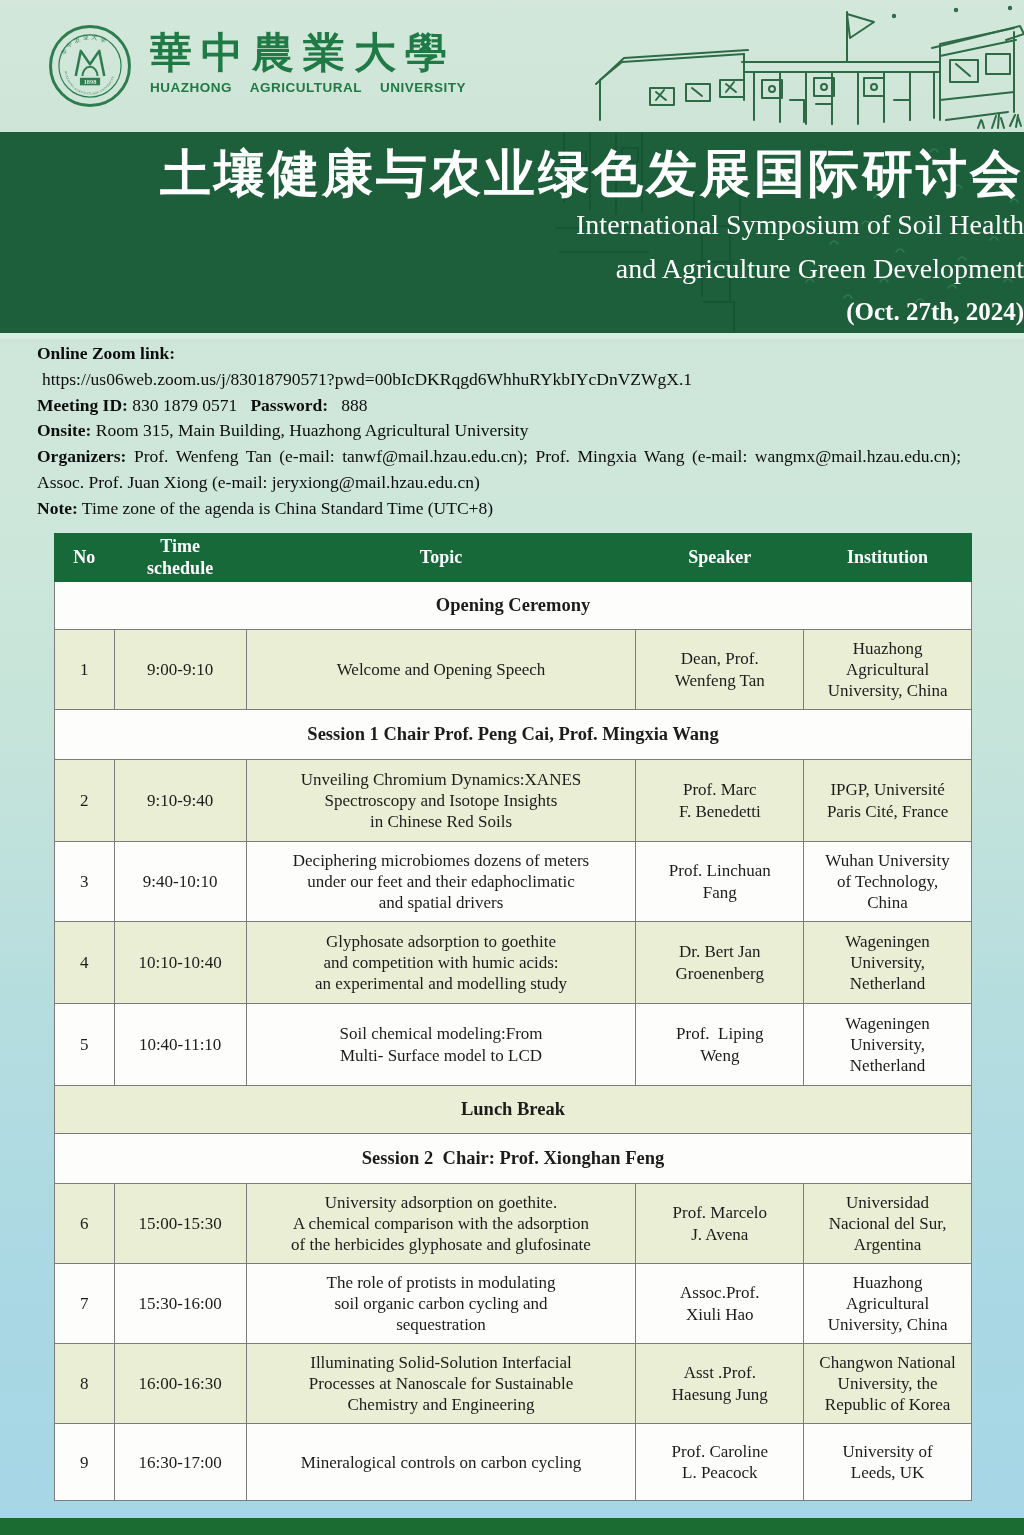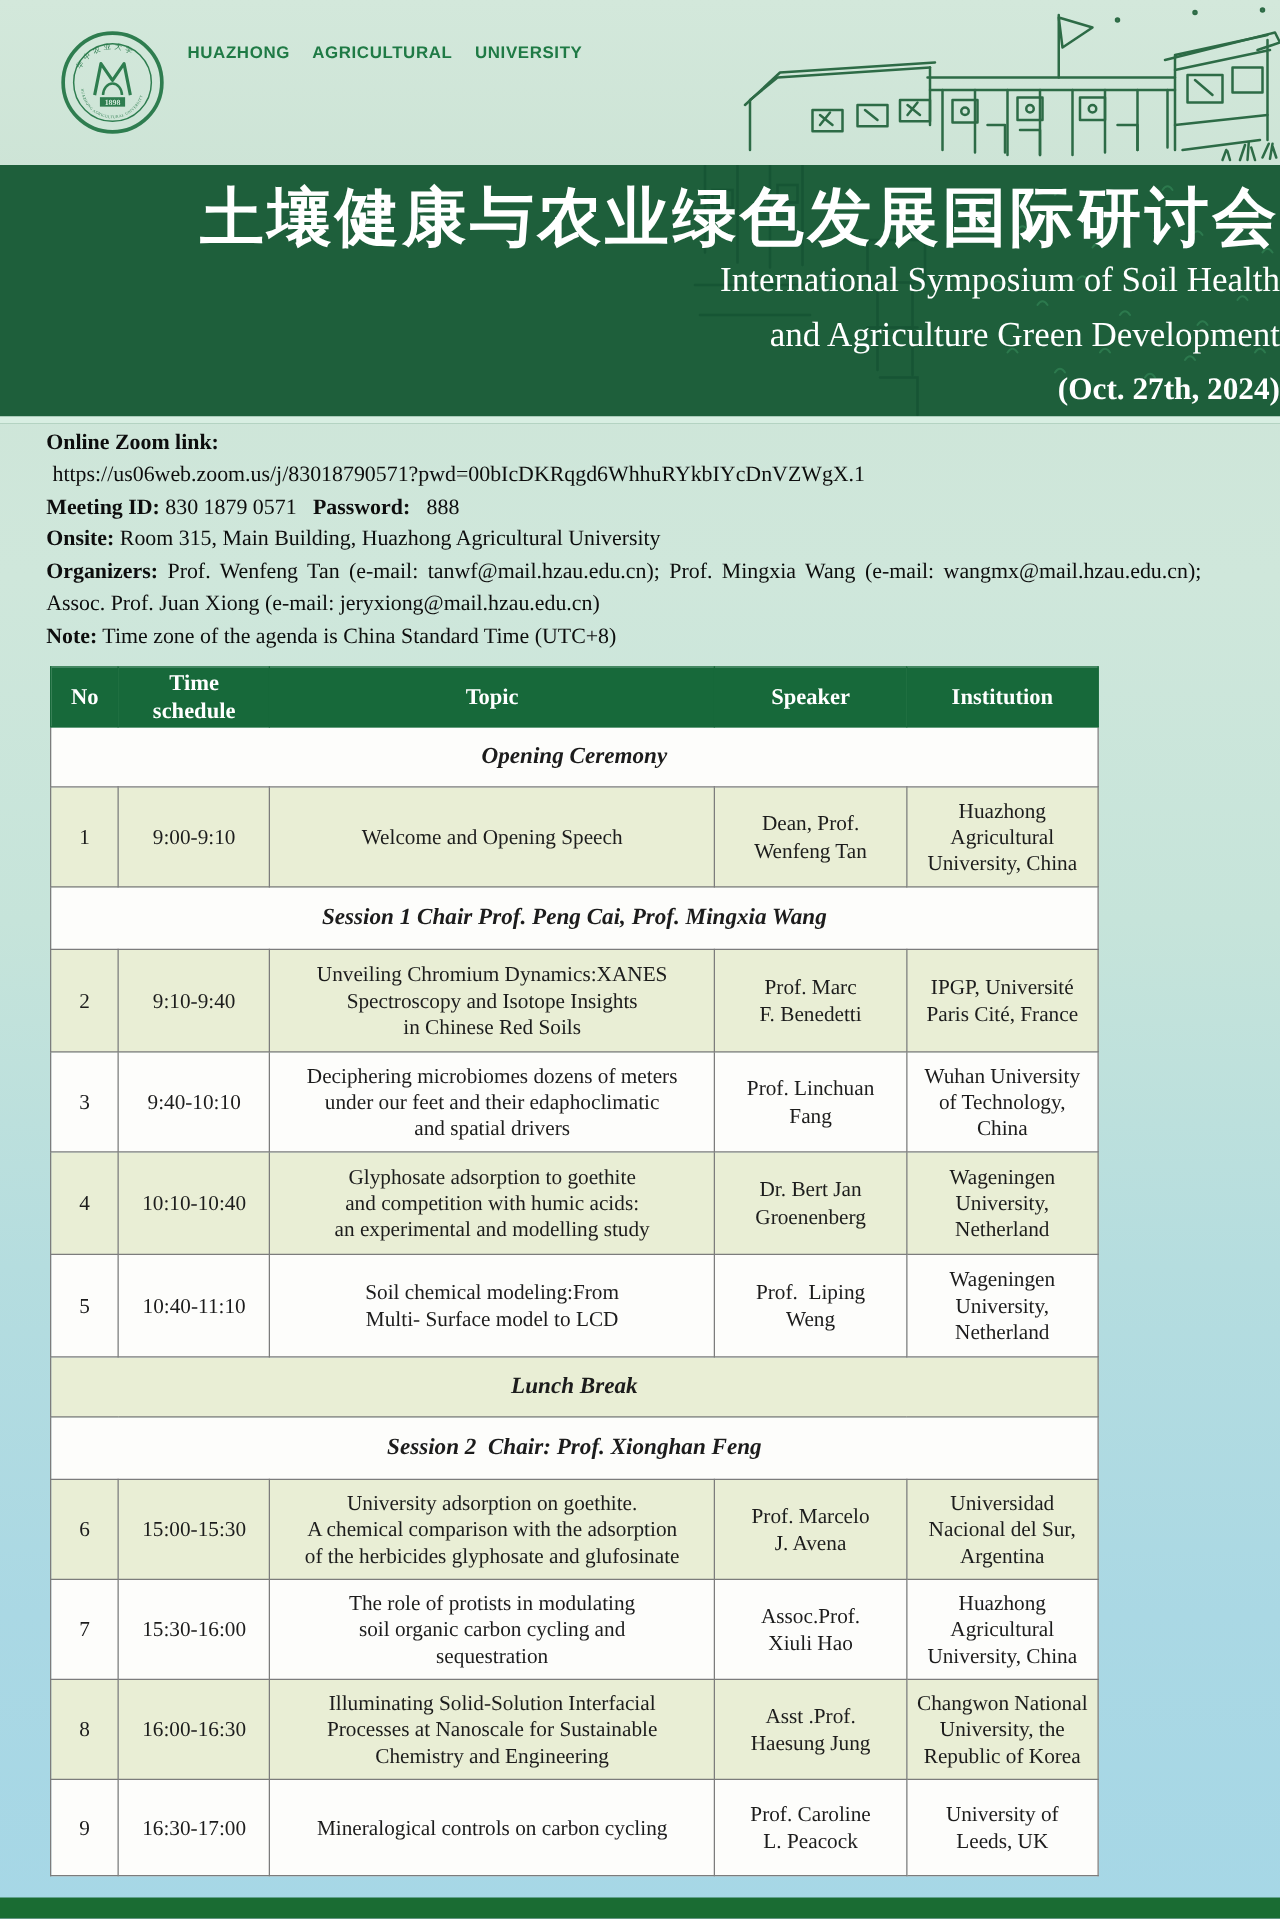--- a/index.html
+++ b/index.html
@@ -26,27 +26,27 @@
              letter-spacing:3px;font-family:"Liberation Sans","DejaVu Sans",sans-serif;line-height:58px;}
   .banner-en{position:relative;font-size:28px;color:#ffffff;line-height:44px;}
   .banner-date{position:relative;margin-top:7px;font-size:25px;font-weight:bold;color:#ffffff;}
   
   .info{position:absolute;left:37px;top:341px;width:924px;font-size:17.5px;line-height:25.8px;color:#0d0d0d;}
   .info p{margin:0;white-space:pre-wrap;}
   .info p.just{text-align:justify;white-space:normal;}
   .info b{font-weight:bold;}
   .info .url-line{padding-left:5px;}
   
-  .agenda{position:absolute;left:40px;top:533px;width:839px;border-collapse:collapse;table-layout:fixed;padding-left:12px;}
+  .agenda{position:absolute;left:54px;top:533px;width:918px;border-collapse:collapse;table-layout:fixed;padding-left:12px;}
   .agenda td{border:1px solid #7c7c7c;text-align:center;vertical-align:middle;font-size:17px;
              line-height:1.25;white-space:pre-wrap;padding:2px 6px;color:#1c1c1c;background:#fdfdfb;}
   .agenda th{background:#17693a;color:#ffffff;font-size:18px;font-weight:bold;vertical-align:middle;
              border:1px solid #17693a;white-space:pre-wrap;line-height:1.2;padding:2px 4px;}
   .agenda th + th{border-left:1px solid rgba(255,255,255,.55);}
-  .agenda tr.section td{font-weight:bold;font-size:18.5px;font-style:italic;}
+  .agenda tr.section td{font-weight:bold;font-size:18.5px;}
   .agenda tr.green td{background:#e9eed5;}
   .h45{height:45px}.h48{height:48px}.h50{height:50px}.h77{height:77px}.h80{height:80px}.h82{height:82px}
   
   .footer-bar{position:absolute;left:0;bottom:0;width:100%;height:17px;background:#1a6c33;}
 </style>
 </head>
 <body>
 
 <div class="poster">
 
@@ -96,20 +96,21 @@
         <circle cx="50" cy="50" r="47" fill="none" stroke="#2e7d4f" stroke-width="3.5"></circle>
         <circle cx="50" cy="50" r="37" fill="none" stroke="#2e7d4f" stroke-width="1.4"></circle>
         <text font-size="7" fill="#2e7d4f" letter-spacing="3"><textPath href="#arcTop" startOffset="14%">华中农业大学</textPath></text>
         <text font-size="3.6" fill="#2e7d4f" letter-spacing="0.4"><textPath href="#arcBot" startOffset="2%">HUAZHONG AGRICULTURAL UNIVERSITY</textPath></text>
         <path d="M33,62 L39,32 L50,48 L61,32 L67,62" fill="none" stroke="#2e7d4f" stroke-width="3" stroke-linejoin="round"></path>
         <path d="M41,62 A9,11 0 0 1 59,62" fill="none" stroke="#2e7d4f" stroke-width="2.4"></path>
         <rect x="38" y="64" width="24" height="9" fill="#2e7d4f"></rect>
         <text x="50" y="71.5" font-size="7.5" fill="#d8ecdf" text-anchor="middle" font-weight="bold">1898</text>
       </svg>
       <div class="uni-names">
+        <div class="uni-zh">華中農業大學</div>
         <div class="uni-en">HUAZHONG AGRICULTURAL UNIVERSITY</div>
       </div>
     </div>
   </div>
 
   <div class="banner">
     <svg class="banner-sketch" width="480" height="201" viewBox="0 0 480 201" fill="none" stroke-linecap="round">
       <g stroke="#145233" stroke-opacity="0.75" stroke-width="2">
         <path d="M20,0 V70 M46,0 V78 M72,0 V82 M98,0 V80"></path>
         <rect x="26" y="20" width="16" height="14"></rect>

